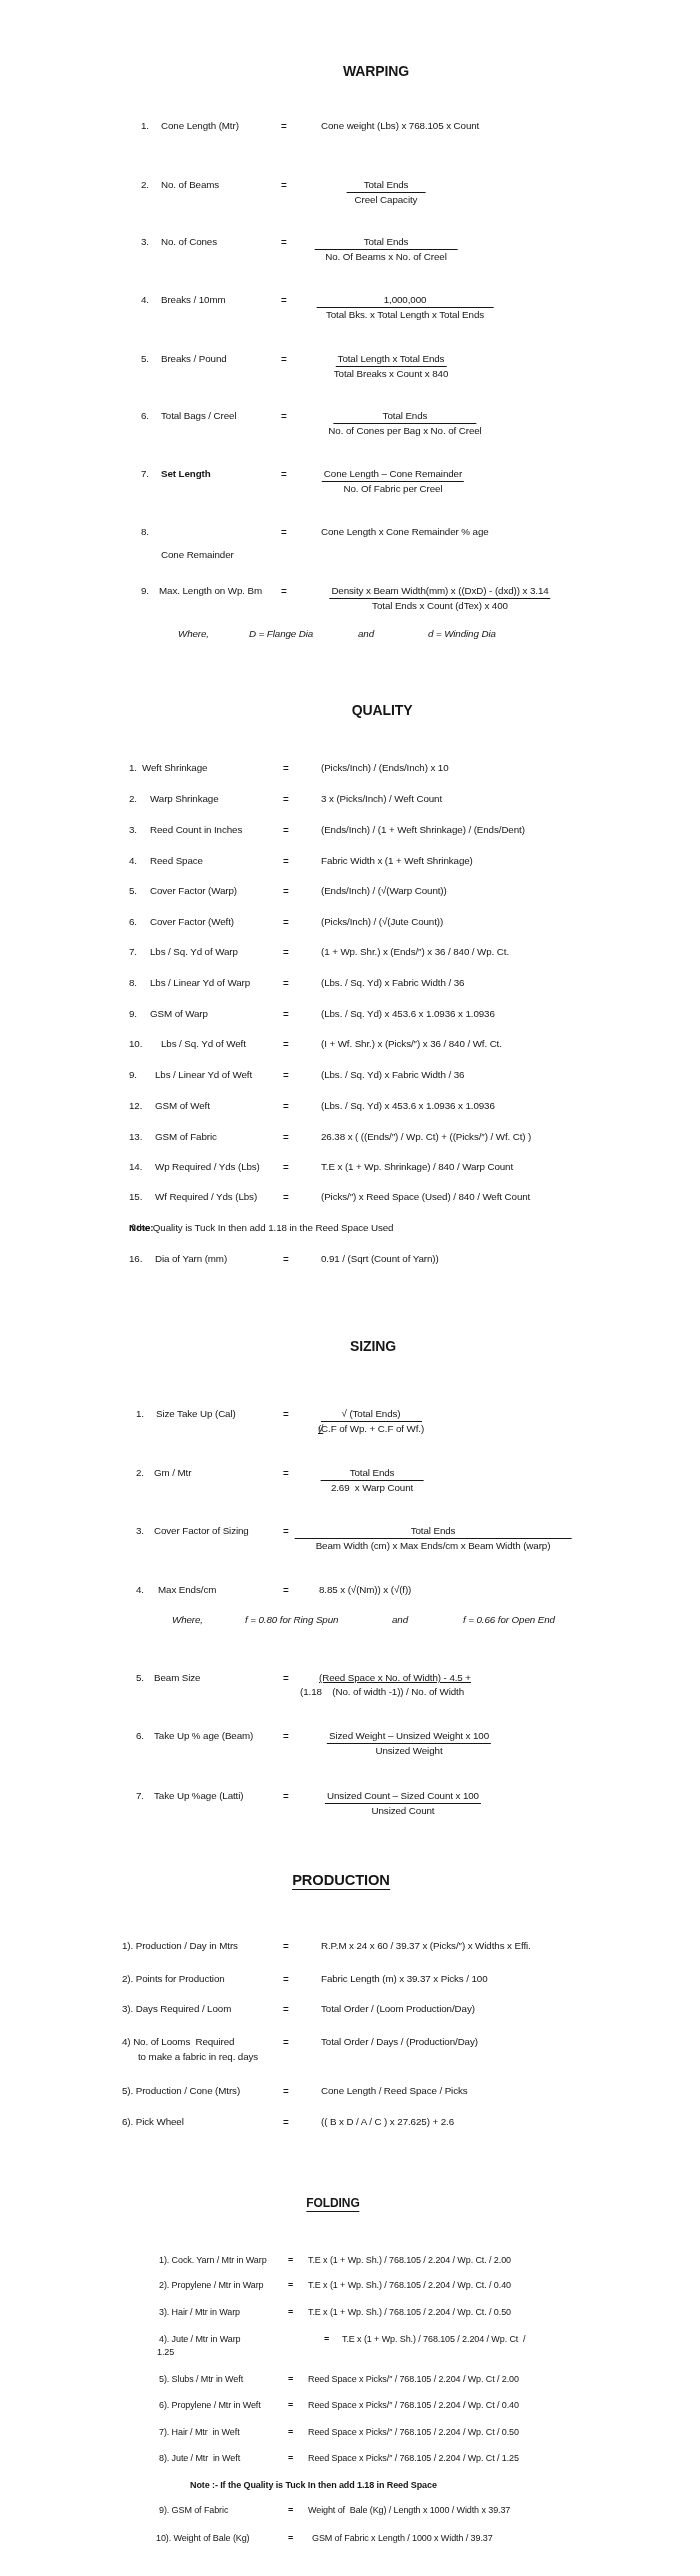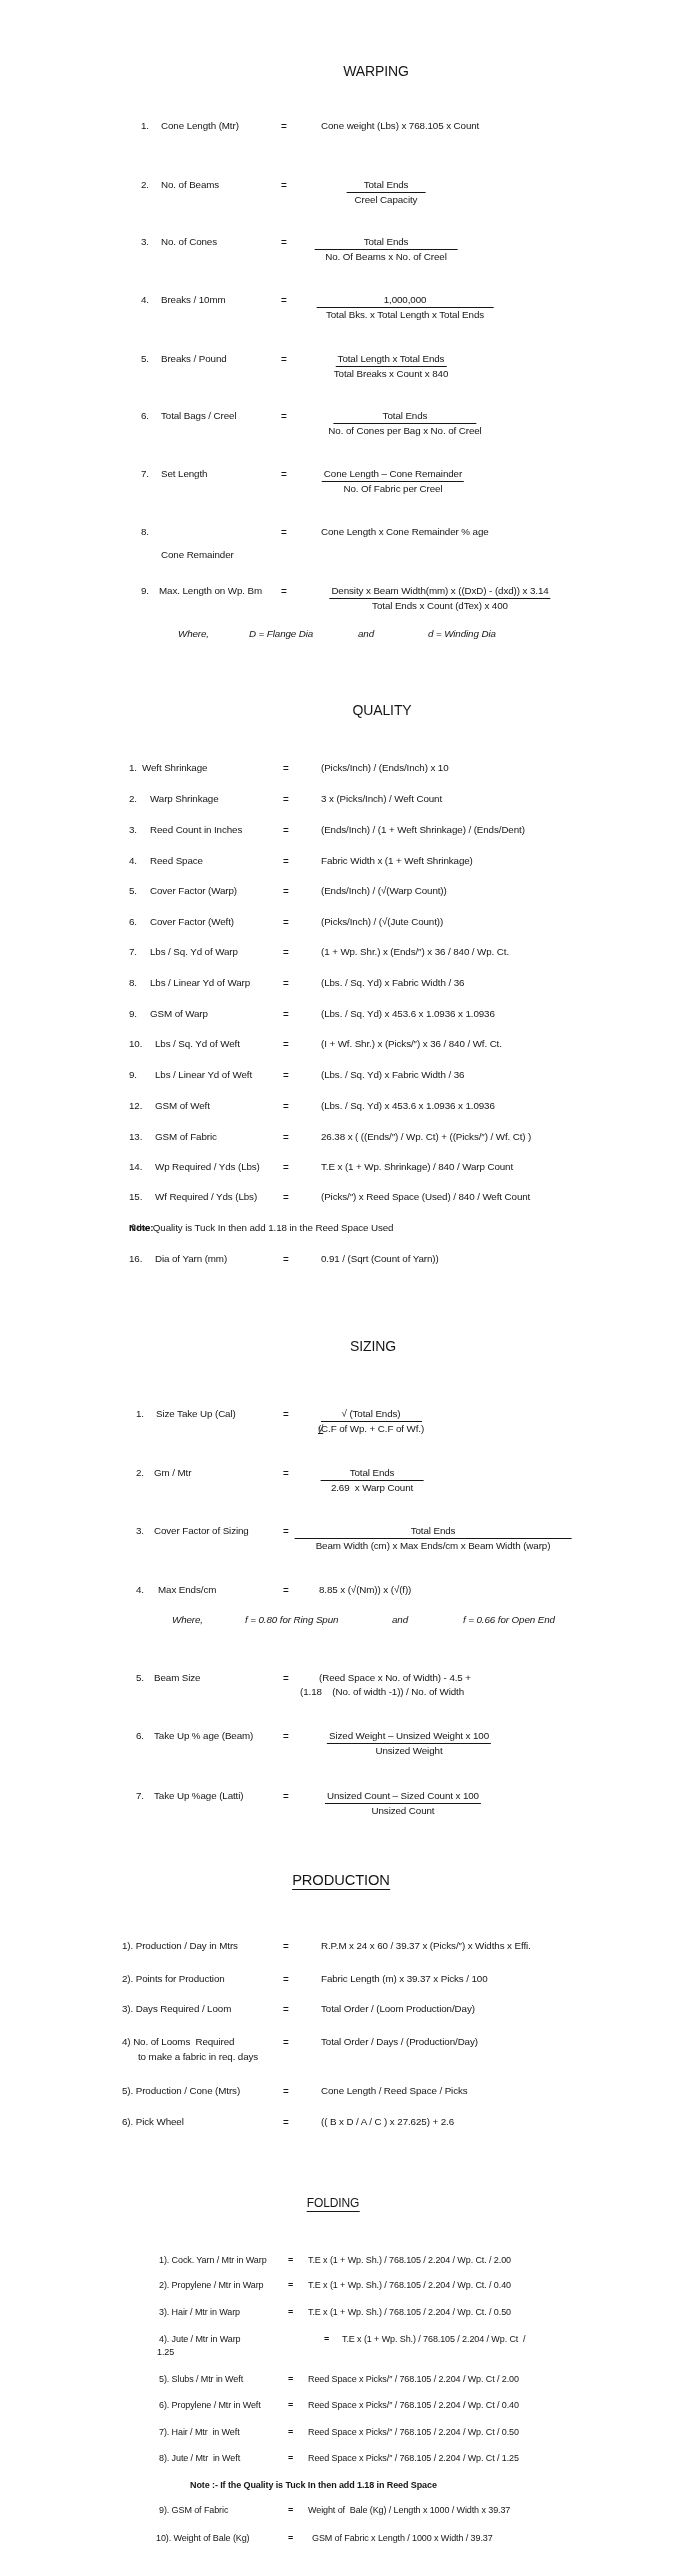--- a/index.html
+++ b/index.html
@@ -2,21 +2,21 @@
 <html style="font-size:11.2px"><head>
 <meta charset="utf-8">
 <style>
   html,body{margin:0;padding:0;background:#e8e8e8;}
   #doc{
     position:relative;width:700px;height:2576px;background:#ffffff;
     font-family:"Liberation Sans",sans-serif;color:#161616;
     letter-spacing:-0.1px;overflow:hidden;margin:0 auto;
   }
   .heading{
-    position:absolute;transform:translateX(-50%);font-weight:normal;
+    position:absolute;transform:translateX(-50%);font-weight:bold;
     white-space:nowrap;line-height:1.1;
   }
   .heading.u{border-bottom:1.8px solid #161616;padding-bottom:0.7px;}
   .row{position:absolute;left:0;width:700px;font-size:9.8px;line-height:1.3;}
   .row.small{font-size:9px;}
   .row span{position:absolute;white-space:nowrap;}
   .eq{font-weight:bold;}
   .frac{
     position:absolute;transform:translateX(-50%);text-align:center;
     white-space:nowrap;line-height:1.25;
@@ -64,21 +64,21 @@
         <div class="frac" style="left: 391px;"><div class="fnum" style="padding: 0px 2.1px 0.7px;">Total Length x Total Ends</div><div class="fden">Total Breaks x Count x 840</div></div>
       </div>
       <div class="row" style="top: 410px;">
         <span style="left: 141px;">6.</span>
         <span style="left: 161px;">Total Bags / Creel</span>
         <span class="eq" style="left: 281px;">=</span>
         <div class="frac" style="left: 405px;"><div class="fnum" style="padding: 0px 49px 0.7px;">Total Ends</div><div class="fden">No. of Cones per Bag x No. of Creel</div></div>
       </div>
       <div class="row" style="top: 468px;">
         <span style="left: 141px;">7.</span>
-        <span style="left: 161px;">Set Length</span>
+        <span style="left: 161px; font-weight: bold;">Set Length</span>
         <span class="eq" style="left: 281px;">=</span>
         <div class="frac" style="left: 393px;"><div class="fnum" style="padding: 0px 2.1px 0.7px;">Cone Length – Cone Remainder</div><div class="fden">No. Of Fabric per Creel</div></div>
       </div>
       <div class="row" style="top: 526px;">
         <span style="left: 141px;">8.</span>
         <span style="left: 161px; margin-top: 23px;">Cone Remainder</span>
         <span class="eq" style="left: 281px;">=</span>
         <span style="left: 321px;">Cone Length x Cone Remainder % age</span>
       </div>
       <div class="row" style="top: 585px;">
@@ -145,21 +145,21 @@
         <span style="left: 321px;">(Lbs. / Sq. Yd) x Fabric Width / 36</span>
       </div>
       <div class="row" style="top: 1008px;">
         <span style="left: 129px;">9.</span>
         <span style="left: 150px;">GSM of Warp</span>
         <span class="eq" style="left: 283px;">=</span>
         <span style="left: 321px;">(Lbs. / Sq. Yd) x 453.6 x 1.0936 x 1.0936</span>
       </div>
       <div class="row" style="top: 1038px;">
         <span style="left: 129px;">10.</span>
-        <span style="left: 155px;">Lbs / Sq. Yd of Weft</span>
+        <span style="left: 161px;">Lbs / Sq. Yd of Weft</span>
         <span class="eq" style="left: 283px;">=</span>
         <span style="left: 321px;">(I + Wf. Shr.) x (Picks/″) x 36 / 840 / Wf. Ct.</span>
       </div>
       <div class="row" style="top: 1069px;">
         <span style="left: 129px;">9.</span>
         <span style="left: 155px;">Lbs / Linear Yd of Weft</span>
         <span class="eq" style="left: 283px;">=</span>
         <span style="left: 321px;">(Lbs. / Sq. Yd) x Fabric Width / 36</span>
       </div>
       <div class="row" style="top: 1100px;">
@@ -225,21 +225,21 @@
       <div class="row" style="top: 1614px;">
         <span class="it" style="left: 172px;">Where,</span>
         <span class="it" style="left: 245px;">f = 0.80 for Ring Spun</span>
         <span class="it" style="left: 392px;">and</span>
         <span class="it" style="left: 463px;">f = 0.66 for Open End</span>
       </div>
       <div class="row" style="top: 1672px;">
         <span style="left: 136px;">5.</span>
         <span style="left: 154px;">Beam Size</span>
         <span class="eq" style="left: 283px;">=</span>
-        <span style="left: 319px;">(Reed Space x No. of Width) - 4.5 +</span>
+        <span style="left: 319px; text-decoration: underline;">(Reed Space x No. of Width) - 4.5 +</span>
         <span style="left: 300px; top: 14px;">(1.18&nbsp;&nbsp;&nbsp; (No. of width -1)) / No. of Width</span>
       </div>
       <div class="row" style="top: 1730px;">
         <span style="left: 136px;">6.</span>
         <span style="left: 154px;">Take Up % age (Beam)</span>
         <span class="eq" style="left: 283px;">=</span>
         <div class="frac" style="left: 409px;"><div class="fnum" style="padding: 0px 2.1px 0.7px;">Sized Weight – Unsized Weight x 100</div><div class="fden">Unsized Weight</div></div>
       </div>
       <div class="row" style="top: 1790px;">
         <span style="left: 136px;">7.</span>

